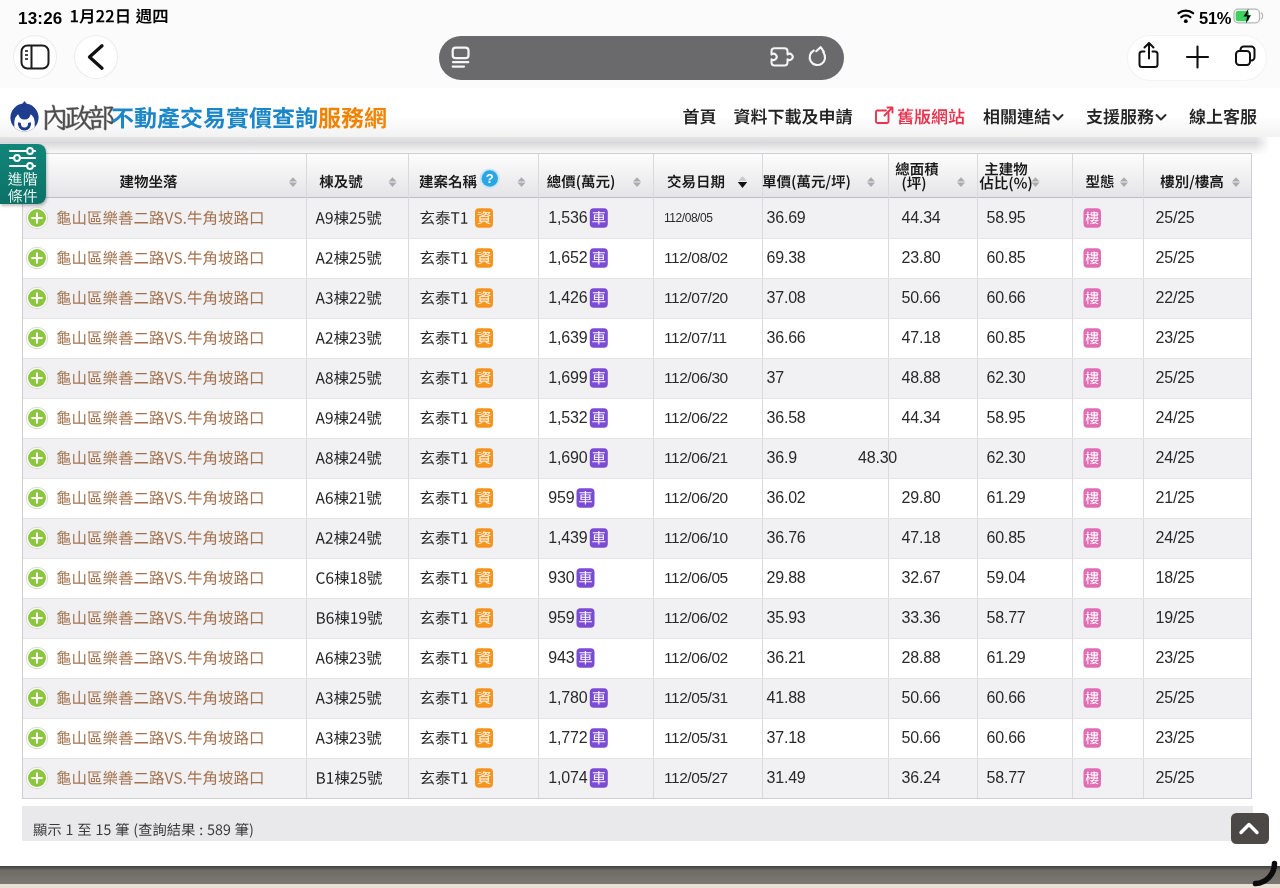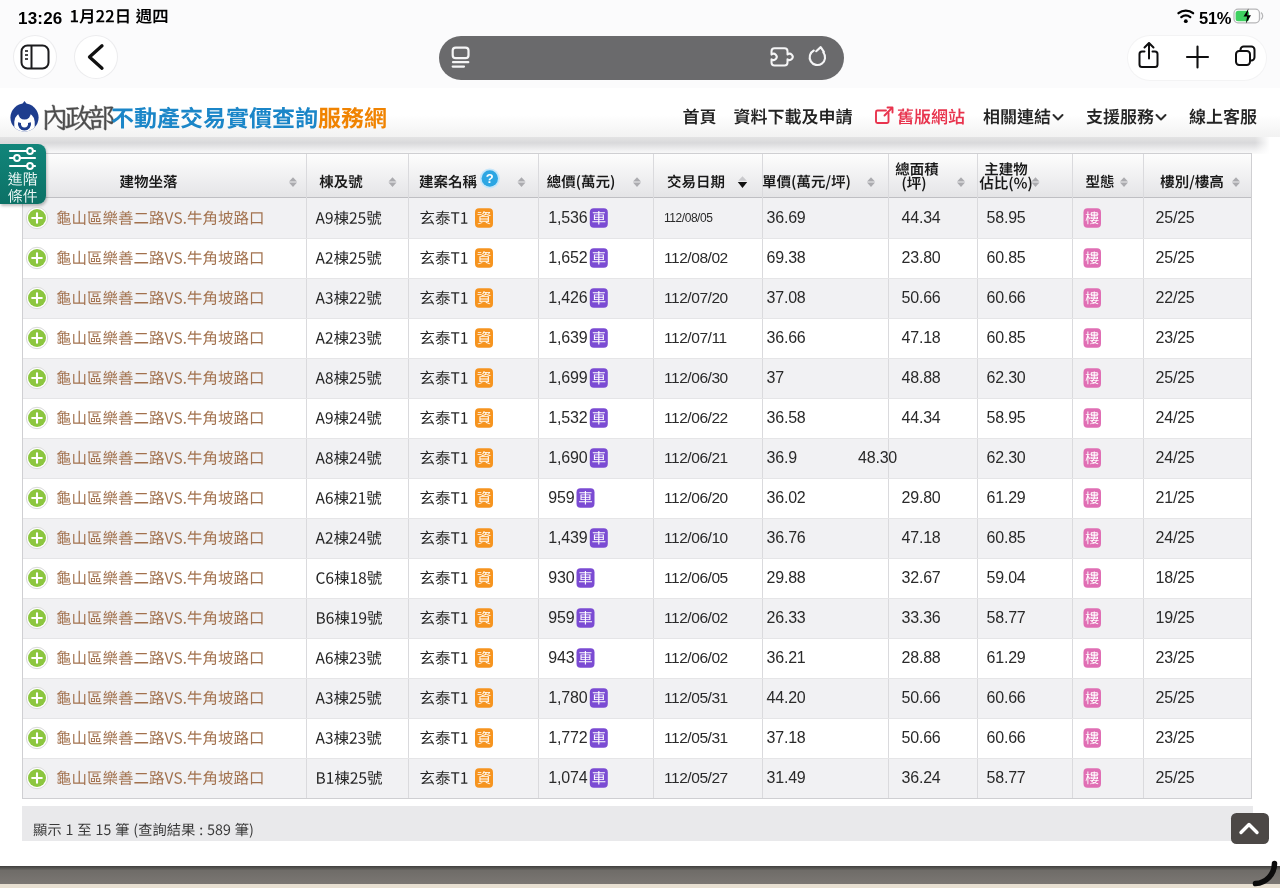--- a/index.html
+++ b/index.html
@@ -124,33 +124,33 @@
     <div class="num" style="left:986.5px;top:529.9px">60.85</div>
     <div class="num" style="left:1155.5px;top:529.9px">24/25</div>
     <div class="num" style="left:548.3px;top:569.9px">930</div>
     <div class="num" style="left:664px;top:570.1px;font-size:15.5px;letter-spacing:-0.45px">112/06/05</div>
     <div class="num" style="left:766.5px;top:569.9px">29.88</div>
     <div class="num" style="left:901.5px;top:569.9px">32.67</div>
     <div class="num" style="left:986.5px;top:569.9px">59.04</div>
     <div class="num" style="left:1155.5px;top:569.9px">18/25</div>
     <div class="num" style="left:548.3px;top:609.9px">959</div>
     <div class="num" style="left:664px;top:610.1px;font-size:15.5px;letter-spacing:-0.45px">112/06/02</div>
-    <div class="num" style="left:766.5px;top:609.9px">26.33</div>
+    <div class="num" style="left:766.5px;top:609.9px">35.93</div>
     <div class="num" style="left:901.5px;top:609.9px">33.36</div>
     <div class="num" style="left:986.5px;top:609.9px">58.77</div>
     <div class="num" style="left:1155.5px;top:609.9px">19/25</div>
     <div class="num" style="left:548.3px;top:649.9px">943</div>
     <div class="num" style="left:664px;top:650.1px;font-size:15.5px;letter-spacing:-0.45px">112/06/02</div>
     <div class="num" style="left:766.5px;top:649.9px">36.21</div>
     <div class="num" style="left:901.5px;top:649.9px">28.88</div>
     <div class="num" style="left:986.5px;top:649.9px">61.29</div>
     <div class="num" style="left:1155.5px;top:649.9px">23/25</div>
     <div class="num" style="left:548.3px;top:689.9px">1,780</div>
     <div class="num" style="left:664px;top:690.1px;font-size:15.5px;letter-spacing:-0.45px">112/05/31</div>
-    <div class="num" style="left:766.5px;top:689.9px">44.20</div>
+    <div class="num" style="left:766.5px;top:689.9px">41.88</div>
     <div class="num" style="left:901.5px;top:689.9px">50.66</div>
     <div class="num" style="left:986.5px;top:689.9px">60.66</div>
     <div class="num" style="left:1155.5px;top:689.9px">25/25</div>
     <div class="num" style="left:548.3px;top:729.9px">1,772</div>
     <div class="num" style="left:664px;top:730.1px;font-size:15.5px;letter-spacing:-0.45px">112/05/31</div>
     <div class="num" style="left:766.5px;top:729.9px">37.18</div>
     <div class="num" style="left:901.5px;top:729.9px">50.66</div>
     <div class="num" style="left:986.5px;top:729.9px">60.66</div>
     <div class="num" style="left:1155.5px;top:729.9px">23/25</div>
     <div class="num" style="left:548.3px;top:769.9px">1,074</div>

